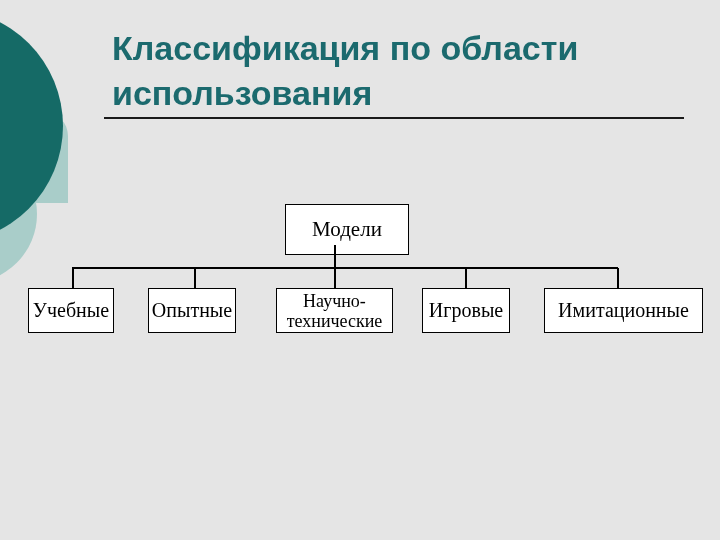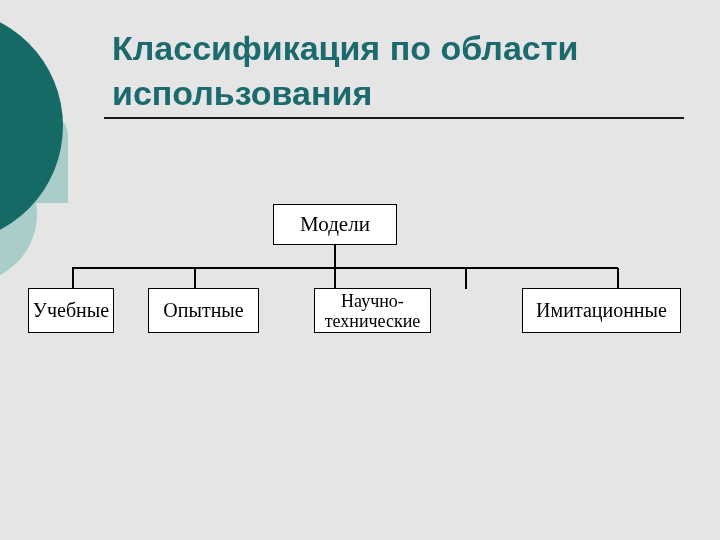--- a/index.html
+++ b/index.html
@@ -55,27 +55,27 @@
     box-sizing: border-box;
     border: 1.5px solid #000;
     background: #fff;
     display: flex;
     align-items: center;
     justify-content: center;
     text-align: center;
     font-family: "Liberation Serif", serif;
     color: #000;
   }
-  .node-root { left: 273px; top: 204px; width: 124px; height: 41px; font-size: 21px; }
+  .node-root { left: 285px; top: 204px; width: 124px; height: 51px; font-size: 21px; }
   .node-child { top: 288px; height: 45px; font-size: 20px; }
   .child-1 { left: 28px;  width: 86px;  }
-  .child-2 { left: 148px; width: 111px; text-align: right;  }
-  .child-3 { left: 276px; width: 117px; font-size: 18px; line-height: 20px; padding: 8px 2px; margin-left: 38px; }
+  .child-2 { left: 148px; width: 88px; text-align: right;  }
+  .child-3 { left: 276px; width: 117px; font-size: 18px; line-height: 20px; padding: 8px 2px; }
   .child-4 { left: 422px; width: 88px;  }
-  .child-5 { left: 522px; width: 159px; }
+  .child-5 { left: 544px; width: 159px; }
   
   .line { position: absolute; background: #000; }
   .v-root  { left: 334px; top: 245px; width: 1.5px; height: 23px; }
   .h-main  { left: 72px;  top: 267px; width: 546px; height: 1.5px; }
   .stub    { top: 268px; width: 1.5px; height: 21px; }
   .stub-1 { left: 72px;  }
   .stub-2 { left: 194px; }
   .stub-3 { left: 334px; }
   .stub-4 { left: 465px; }
   .stub-5 { left: 617px; }
@@ -106,17 +106,20 @@
 
   <div class="node node-child child-1">
     <span>Учебные</span>
   </div>
   <div class="node node-child child-2">
     <span>Опытные</span>
   </div>
   <div class="node node-child child-3">
     <span>Научно-технические</span>
   </div>
+  <div class="node node-child child-4">
+    <span>Игровые</span>
+  </div>
   <div class="node node-child child-5">
     <span>Имитационные</span>
   </div>
 
 </div>
 
 </body></html>

